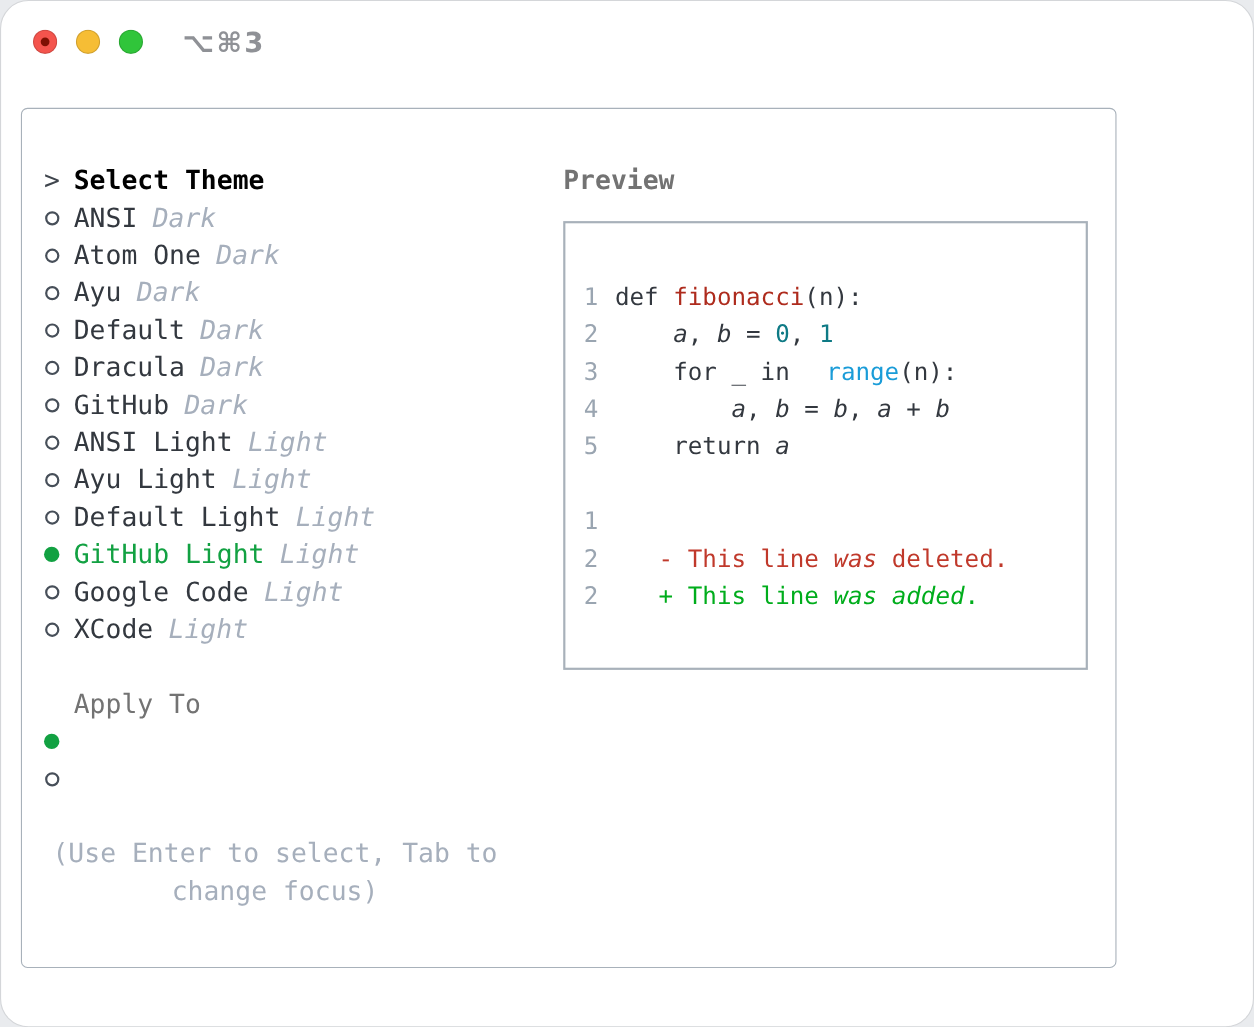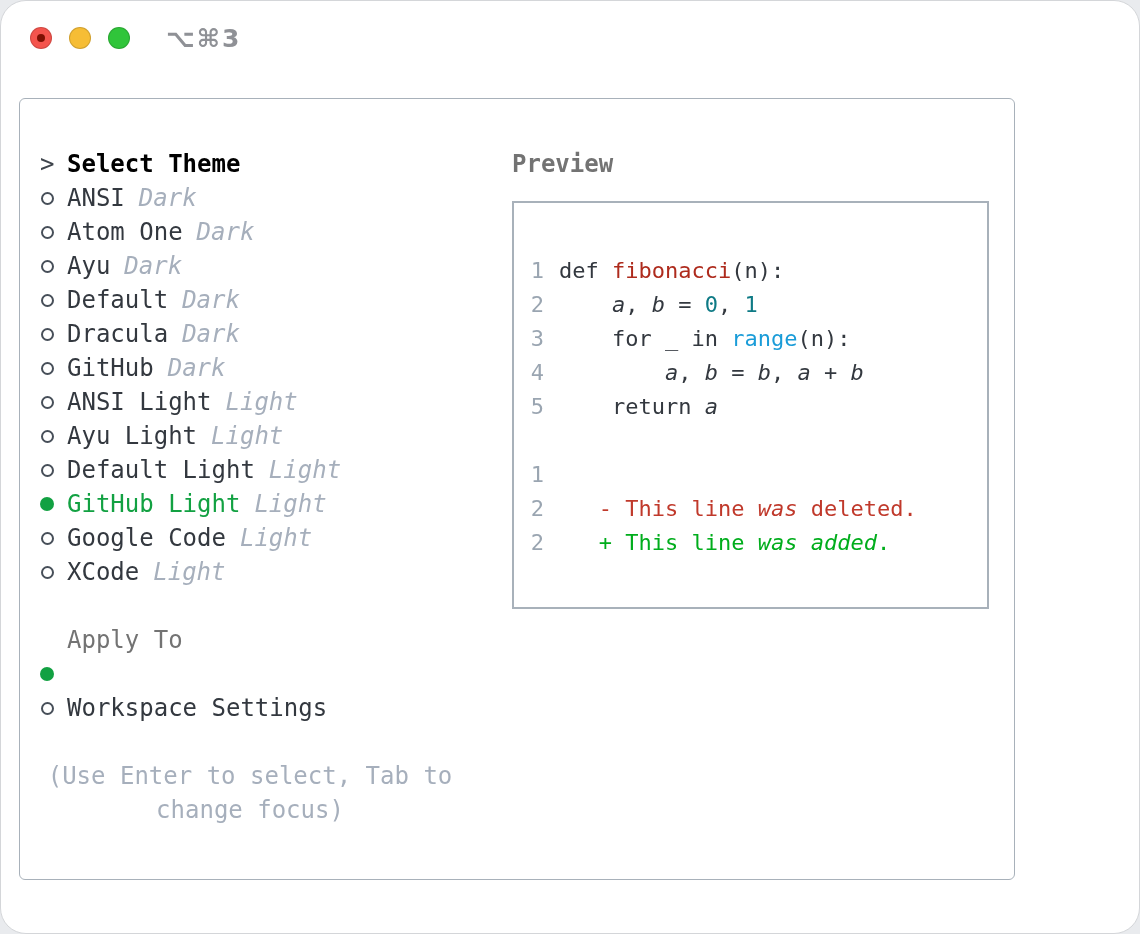--- a/index.html
+++ b/index.html
@@ -46,21 +46,21 @@
   .preview-title-row{position:absolute;left:492px;top:48px;height:34px;display:flex;align-items:center;
       font-size:24px;font-weight:bold;color:#737373;}
   .preview-box{position:absolute;left:492px;top:102px;width:477px;height:408px;
       border:2px solid var(--border-gray);background:#fff;padding:50px 0 0 16px;}
   .code-row{font-size:22px;}
   .ln{flex:none;width:14px;margin-right:15px;text-align:right;color:var(--line-number-gray);}
   .ctext{white-space:pre;}
   .s-plain{color:var(--text-dark);}
   .s-function{color:var(--function-red);}
   .s-number{color:var(--number-teal);}
-  .s-builtin{color:var(--builtin-blue);}
+  .s-builtin{color:var(--builtin-blue);margin-left:20px;}
   .s-variable{color:var(--text-dark);font-style:italic;}
   .s-context{color:var(--context-gray);}
   .s-deleted{color:var(--deleted-red);}
   .s-added{color:var(--added-green);}
   .it{font-style:italic;}
 </style>
 </head>
 <body>
 
 <div class="window">
@@ -181,21 +181,20 @@
       <div id="apply-list">
           <div class="row apply-row selected">
             <span class="marker">
               <span class="circle filled"></span>
             </span>
           </div>
           <div class="row apply-row">
             <span class="marker">
               <span class="circle"></span>
             </span>
-            <span class="opt-label">Workspace Settings</span>
           </div>
         </div>
 
       <div class="row"></div>
 
       <div class="hint">(Use Enter to select, Tab to change focus)</div>
     </div>
 
     <div class="preview-title-row">
       <span>Preview</span>

